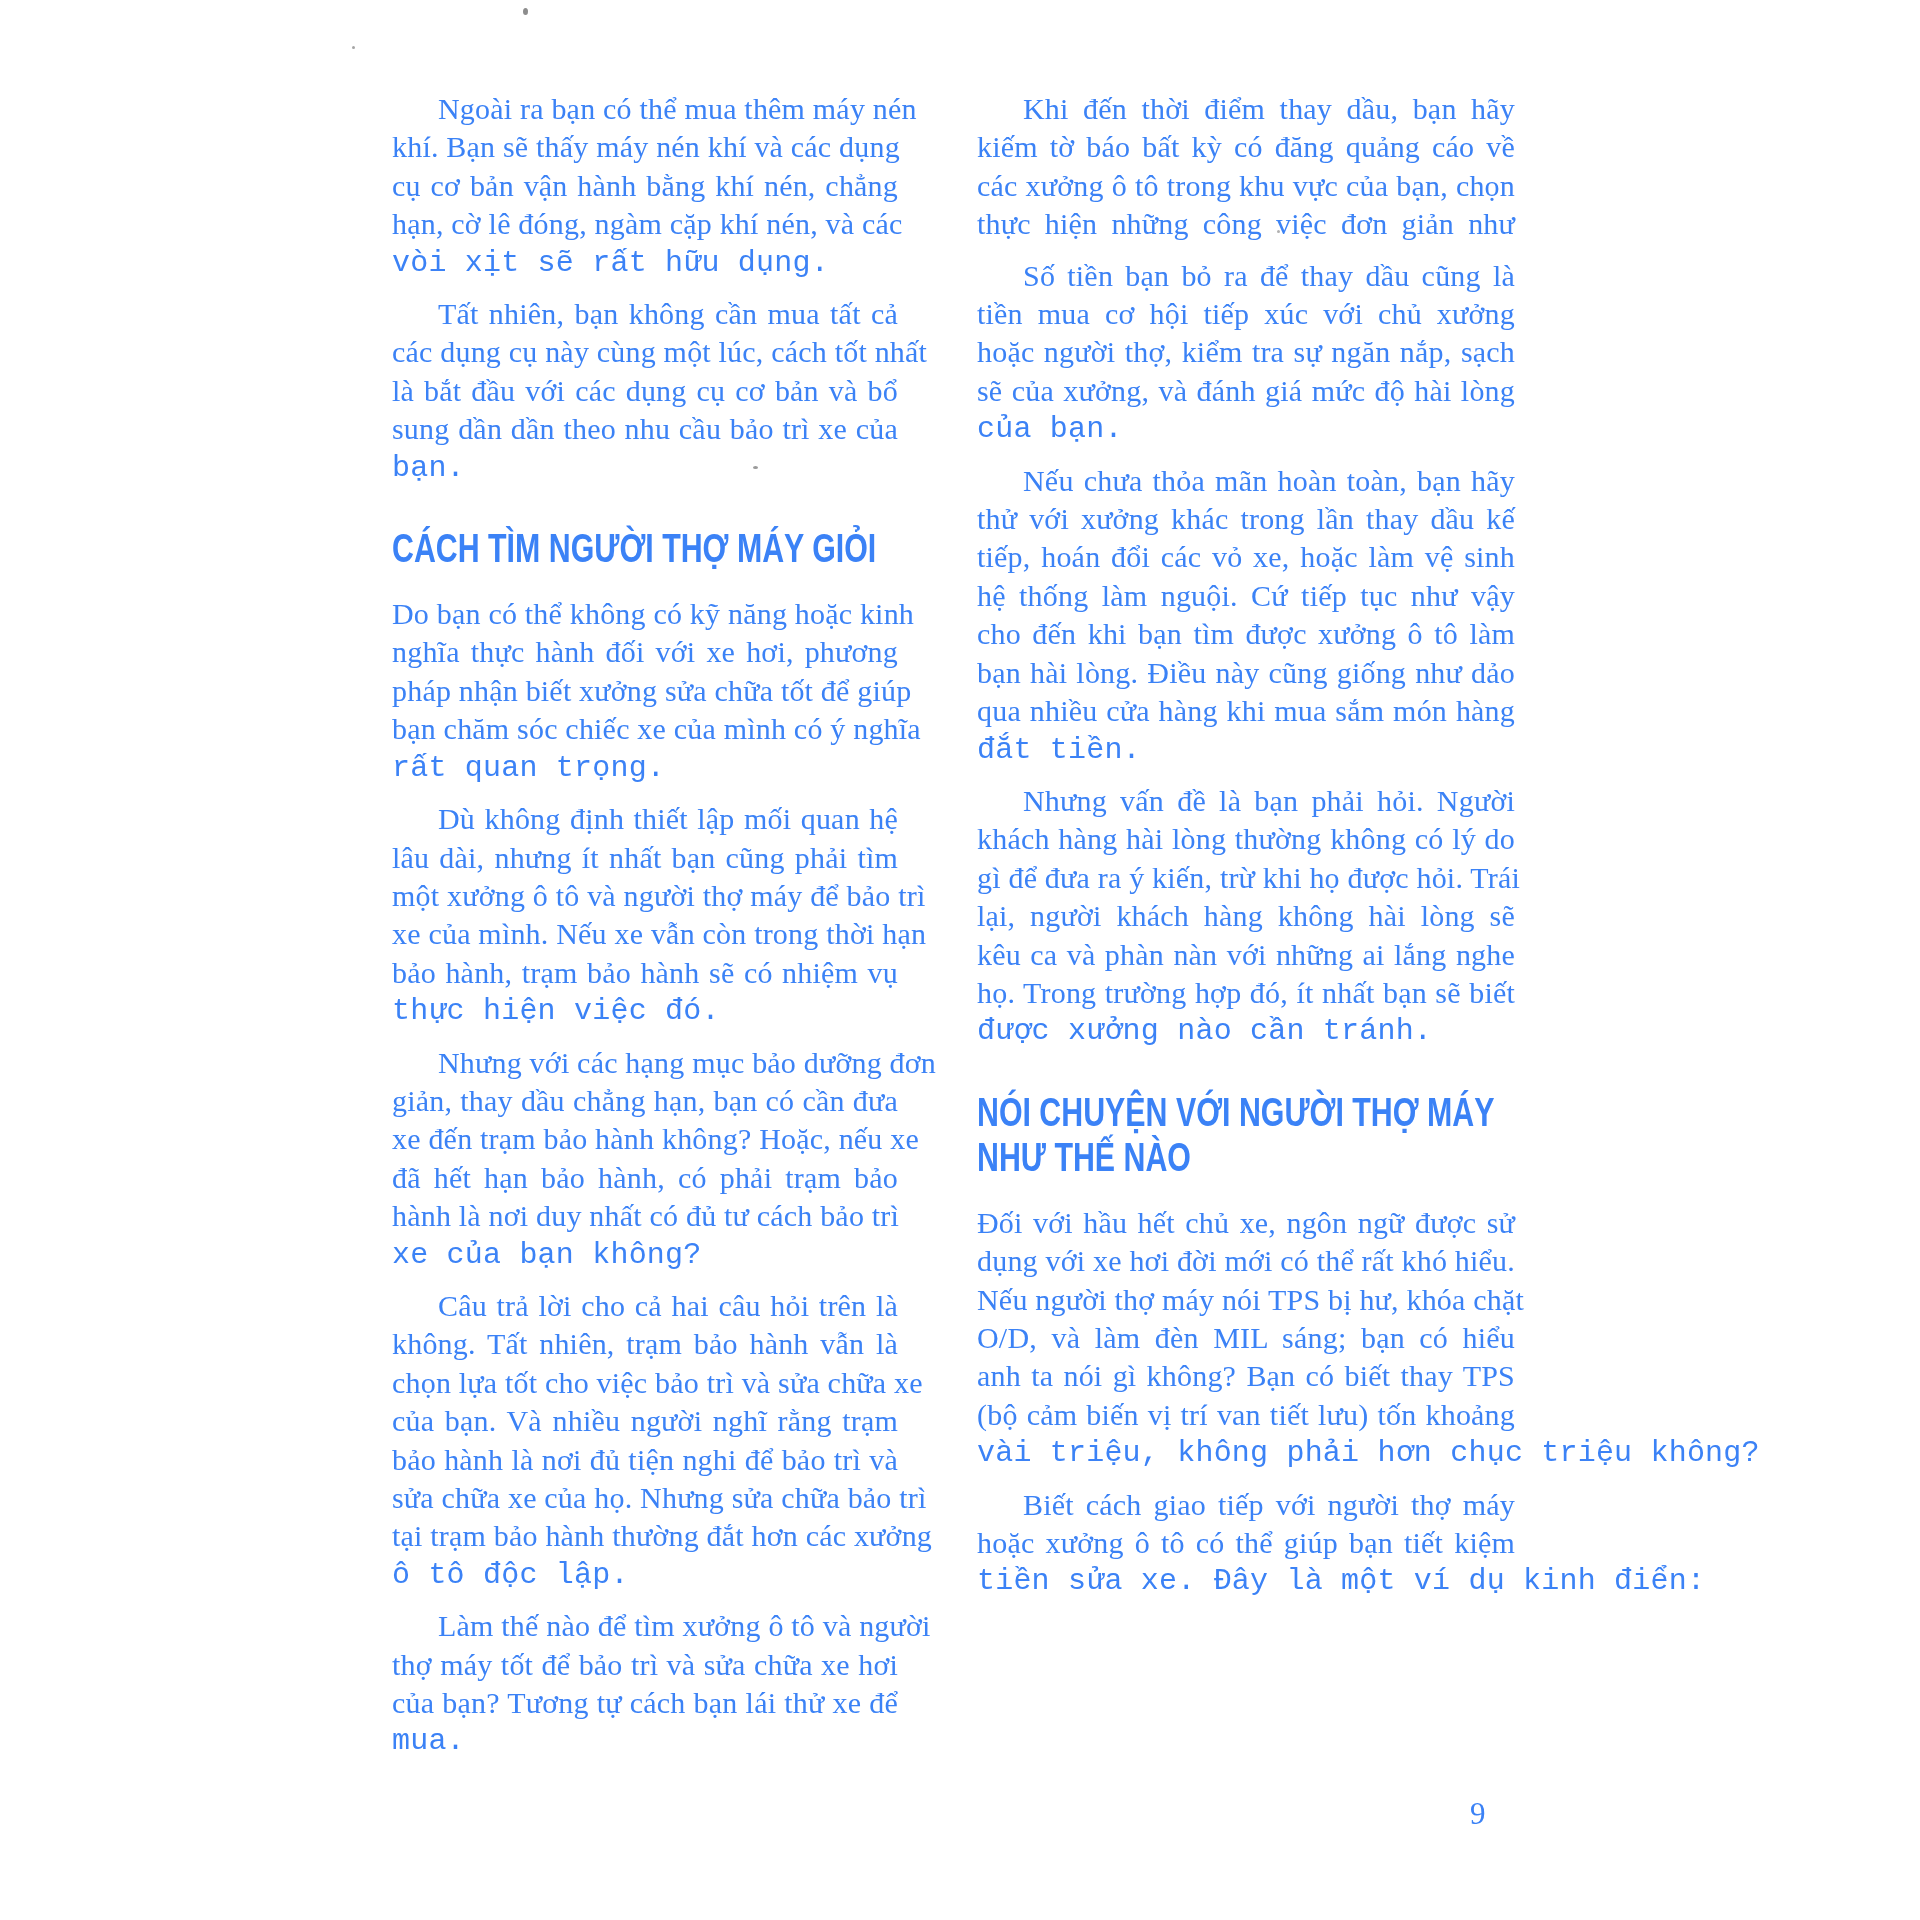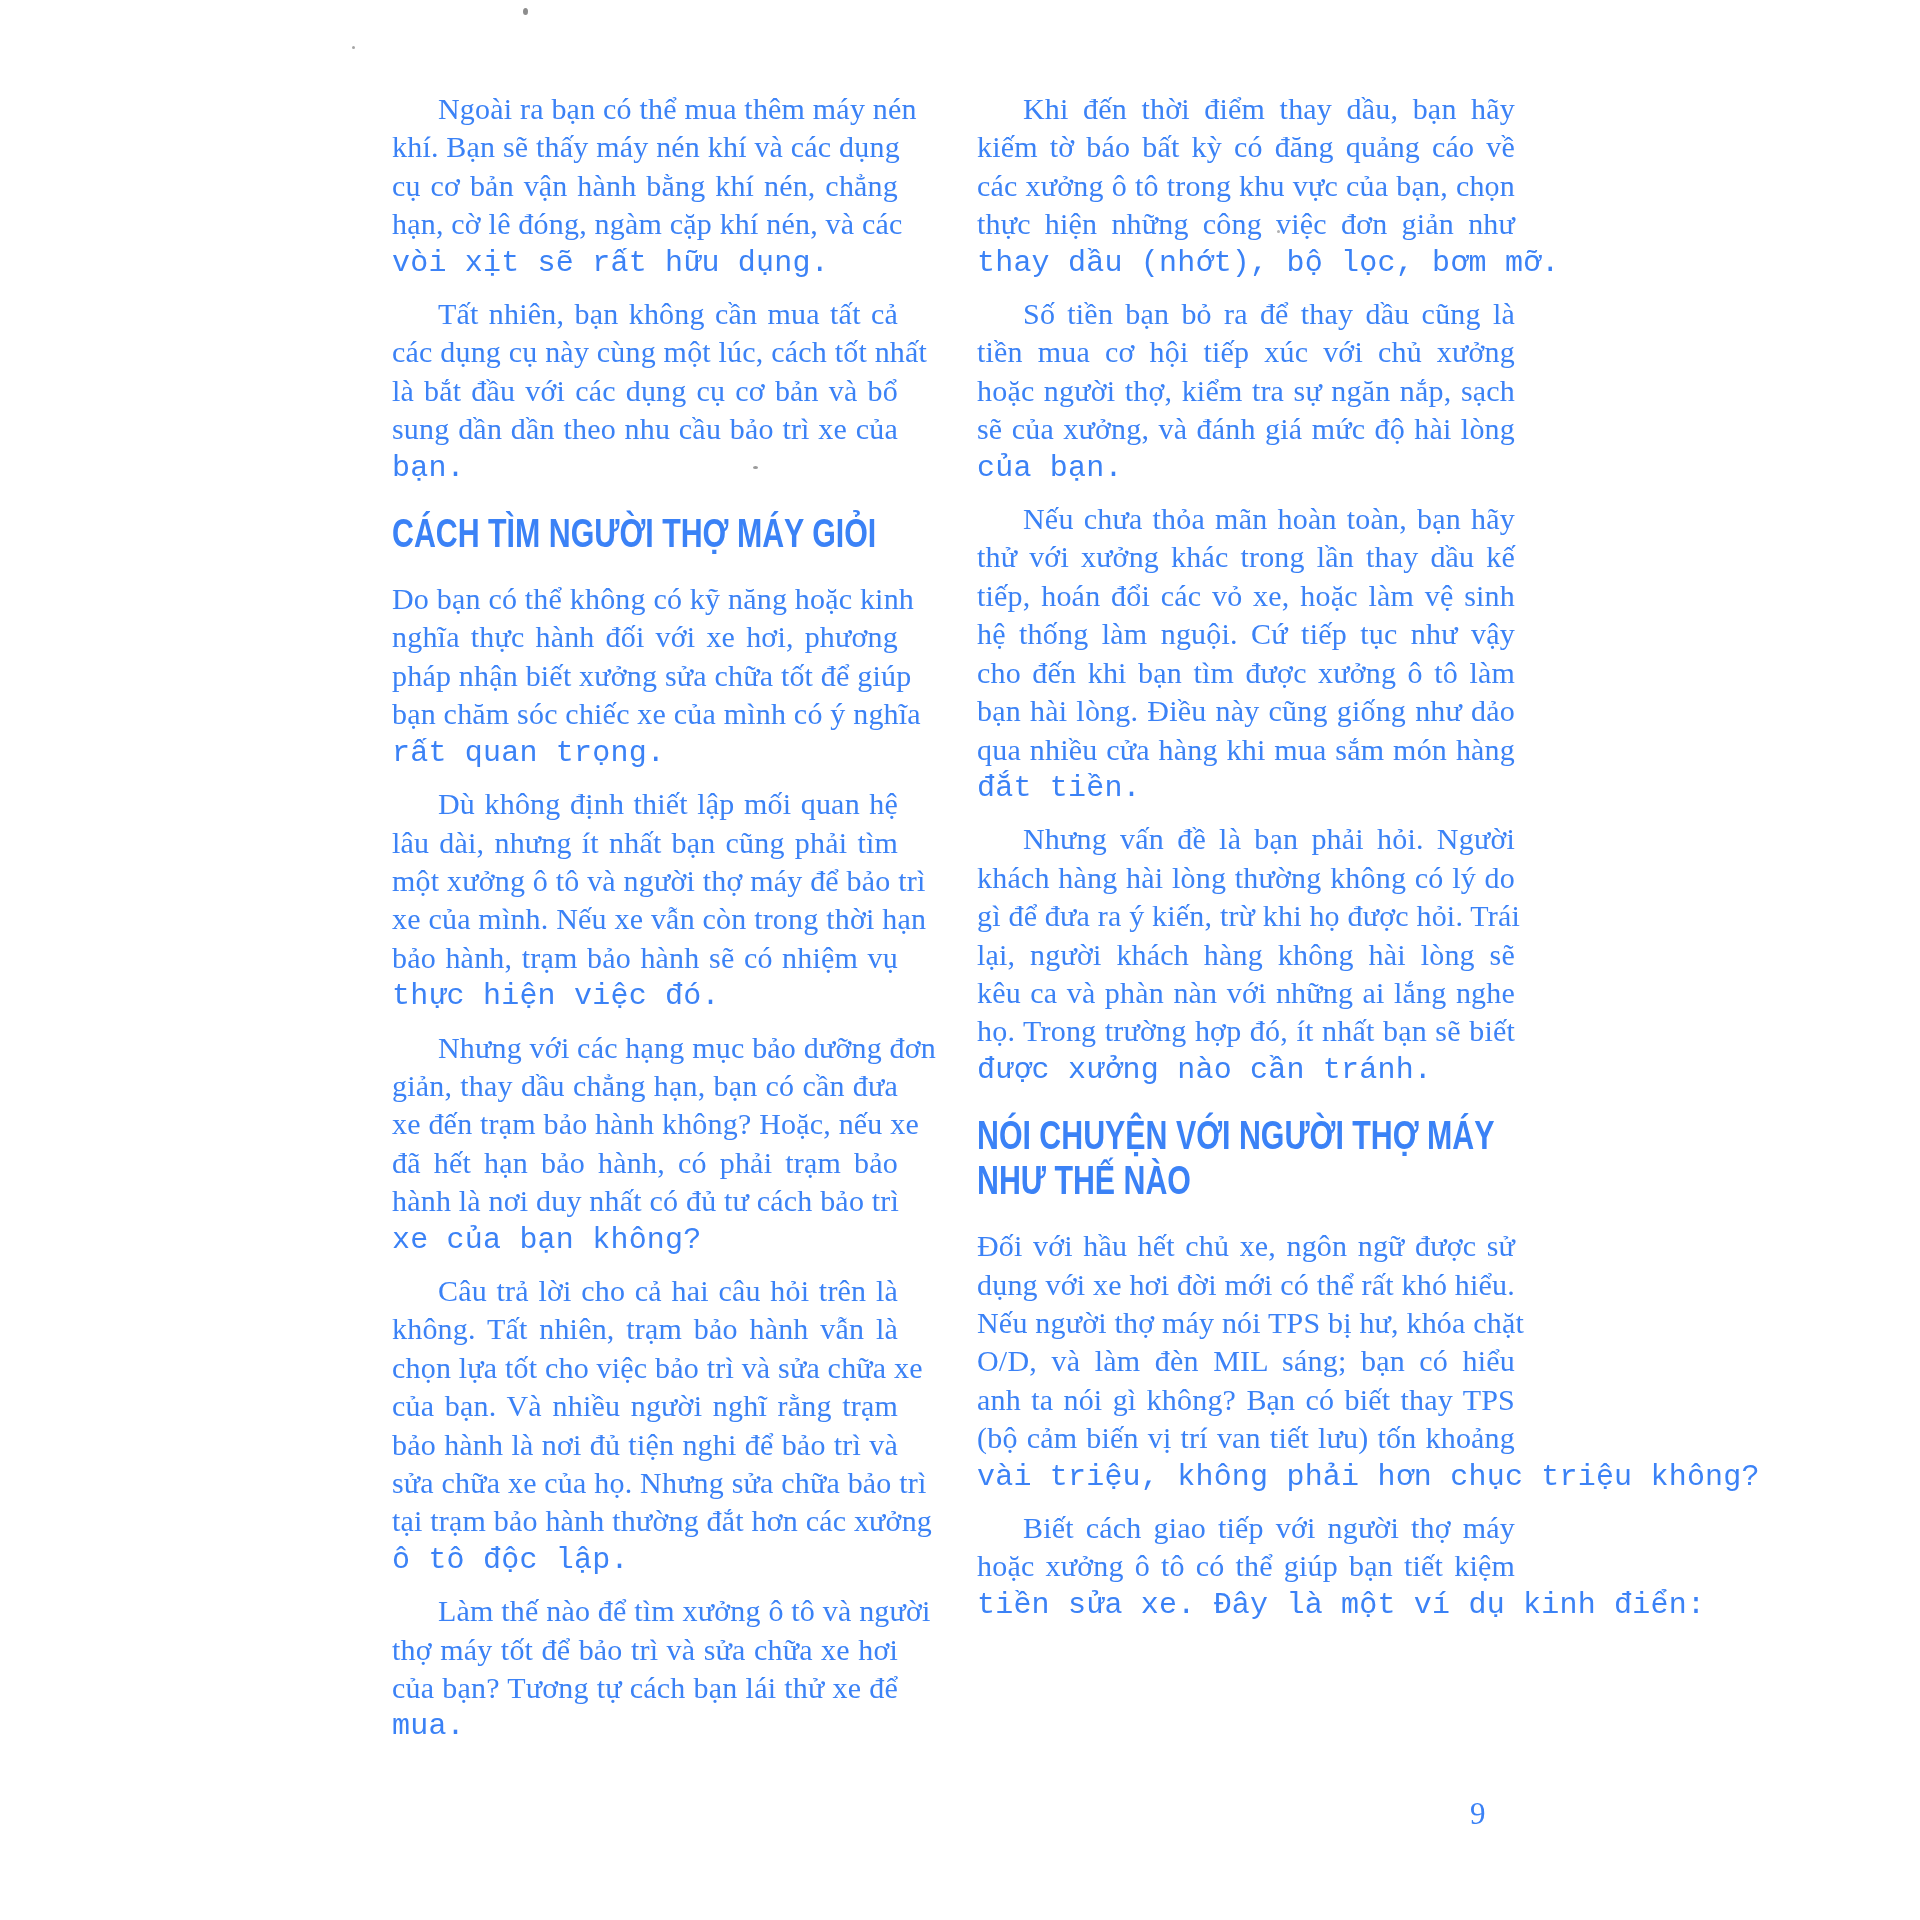--- a/index.html
+++ b/index.html
@@ -9,21 +9,21 @@
     height: 1920px;
     background: #ffffff;
     overflow: hidden;
     color: #3b82f6;
   }
   .col { position: absolute; top: 90px; }
   .col-left  { left: 392px; width: 506px; }
   .col-right { left: 977px; width: 538px; }
 
   .paragraph { margin: 0 0 13px 0; }
-  .heading   { margin: 24px 0 24px 0; }
+  .heading   { margin: 39px 0 24px 0; }
 
   .line {
     font-family: "Liberation Serif", serif;
     font-size: 30px;
     line-height: 38.4px;
     white-space: nowrap;
     text-align: justify;
     text-align-last: justify;
     letter-spacing: 0.2px;
   }
@@ -129,21 +129,20 @@
         <div class="line last">mua.</div>
       </div>
     </div>
 
   <div class="col col-right">
       <div class="paragraph">
         <div class="line first">Khi đến thời điểm thay dầu, bạn hãy</div>
         <div class="line">kiếm tờ báo bất kỳ có đăng quảng cáo về</div>
         <div class="line">các xưởng ô tô trong khu vực của bạn, chọn</div>
         <div class="line">thực hiện những công việc đơn giản như</div>
-        <div class="line last">thay dầu (nhớt), bộ lọc, bơm mỡ.</div>
       </div>
       <div class="paragraph">
         <div class="line first">Số tiền bạn bỏ ra để thay dầu cũng là</div>
         <div class="line">tiền mua cơ hội tiếp xúc với chủ xưởng</div>
         <div class="line">hoặc người thợ, kiểm tra sự ngăn nắp, sạch</div>
         <div class="line">sẽ của xưởng, và đánh giá mức độ hài lòng</div>
         <div class="line last">của bạn.</div>
       </div>
       <div class="paragraph">
         <div class="line first">Nếu chưa thỏa mãn hoàn toàn, bạn hãy</div>

